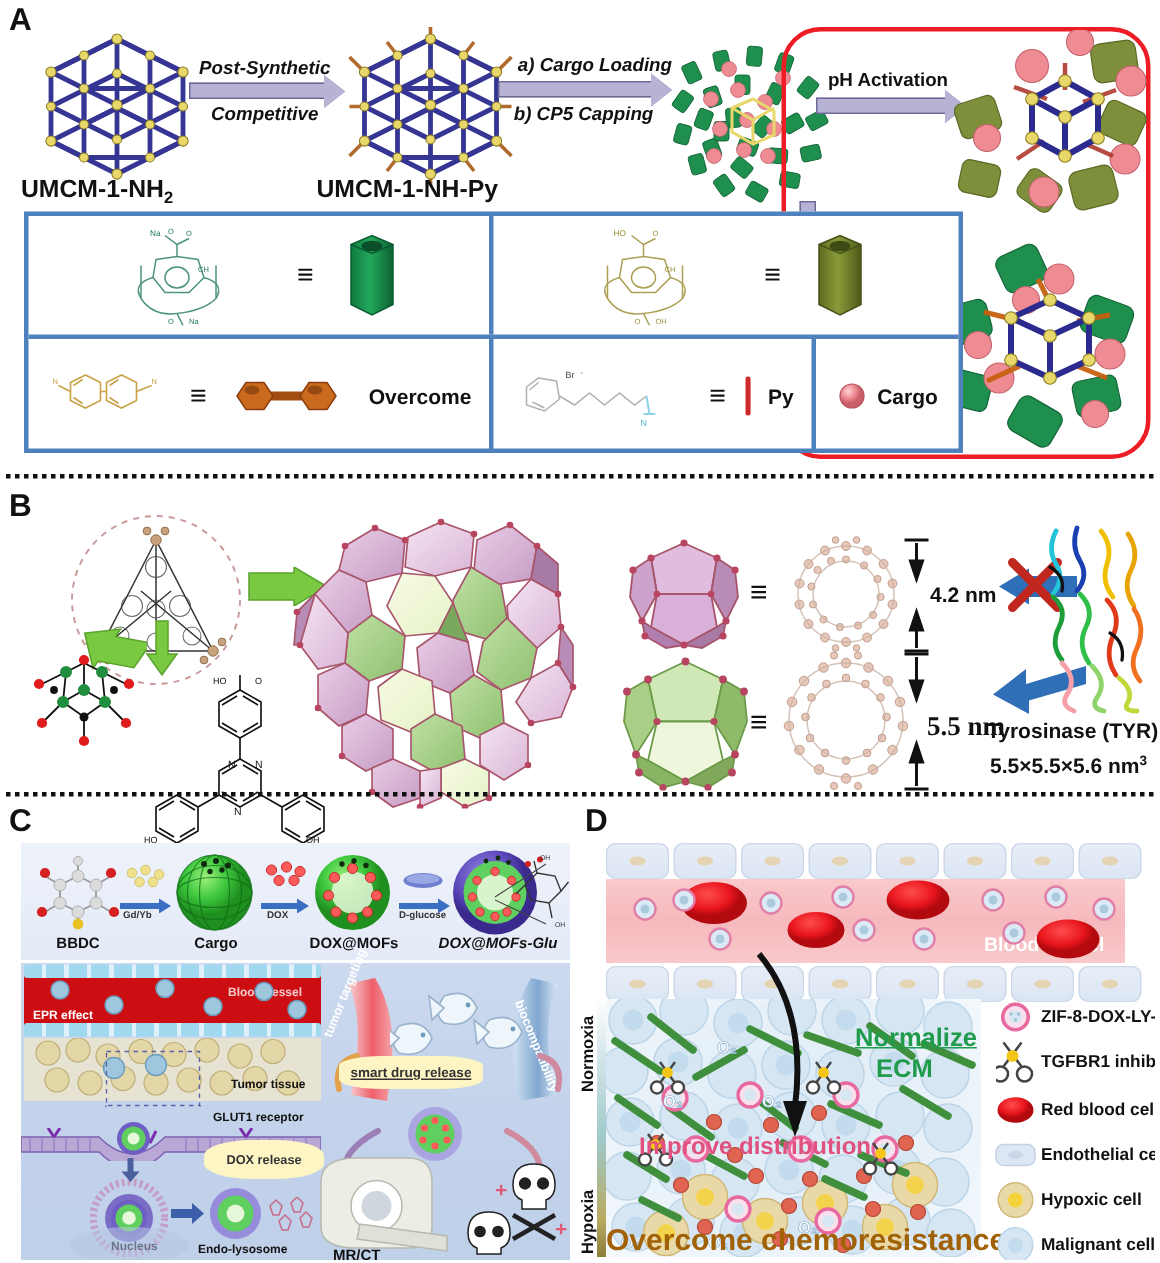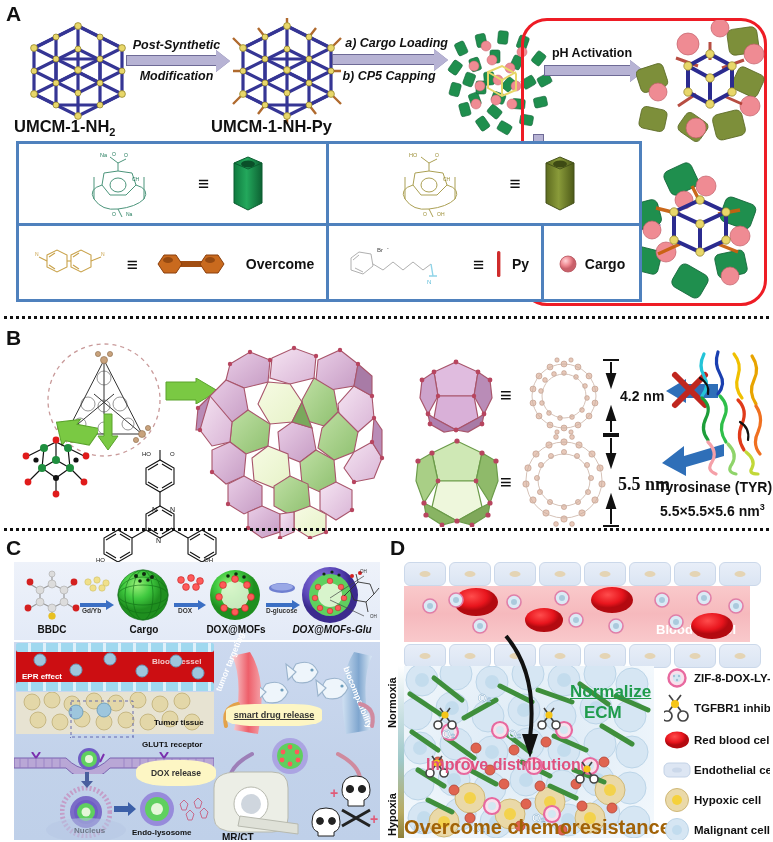--- a/index.html
+++ b/index.html
@@ -119,21 +119,21 @@
         <circle cx="34" cy="65" r="3"></circle>
         <circle cx="78" cy="65" r="3"></circle>
   </g>
 </svg>
 </div>
 <div class="mof-name" style="left:14px;top:117px;">UMCM-1-NH<sub>2</sub></div>
 
 <div class="arrow-block" style="left:124px;top:38px;width:105px;">
   <div class="a-arrowtext" style="text-align:center;">Post-Synthetic</div>
   <div class="fat-arrow" style="width:92px;margin:3px 0 3px 2px;"></div>
-  <div class="a-arrowtext" style="text-align:center;">Modification</div>
+  <div class="a-arrowtext" style="text-align:center;">Competitive</div>
 </div>
 
 <div class="mof-cube" style="left:228px;top:16px;">
 <svg width="118" height="110" viewBox="0 0 118 110">
   <g stroke="#b06a2e" stroke-width="2.4">
     <path d="M15 32 L5 22 M59 10 L59 2 M103 32 L113 22 M103 78 L113 88 M59 100 L59 108 M15 78 L5 88
              M37 21 L30 12 M81 21 L88 12 M37 89 L30 98 M81 89 L88 98 M15 55 L5 55 M103 55 L113 55"></path>
   </g>
   <g stroke="#2b2b8f" stroke-width="3.2" fill="none" opacity="0.95">
     <path d="M15 32 L59 10 L103 32 L103 78 L59 100 L15 78 Z"></path>

